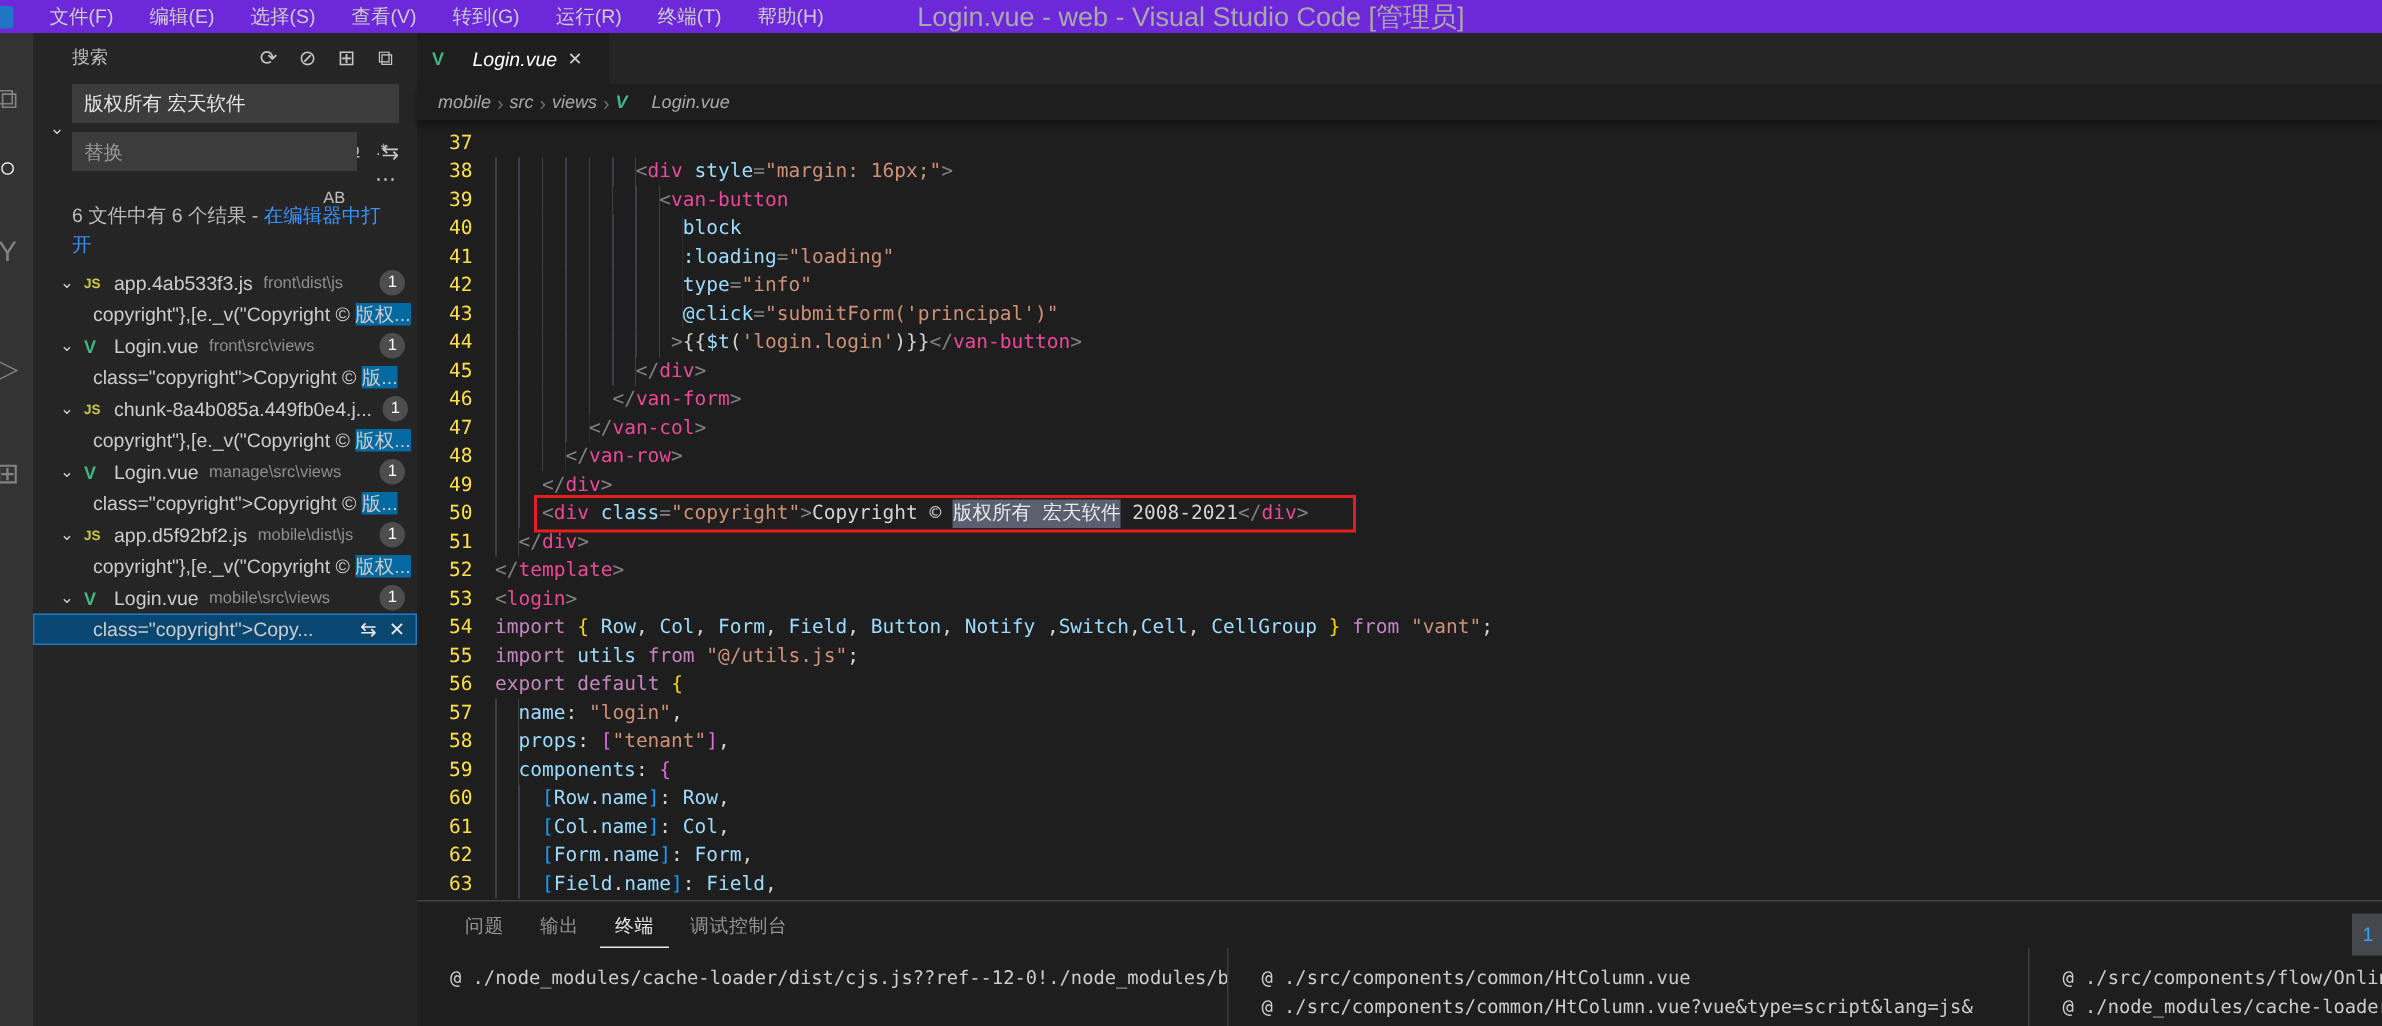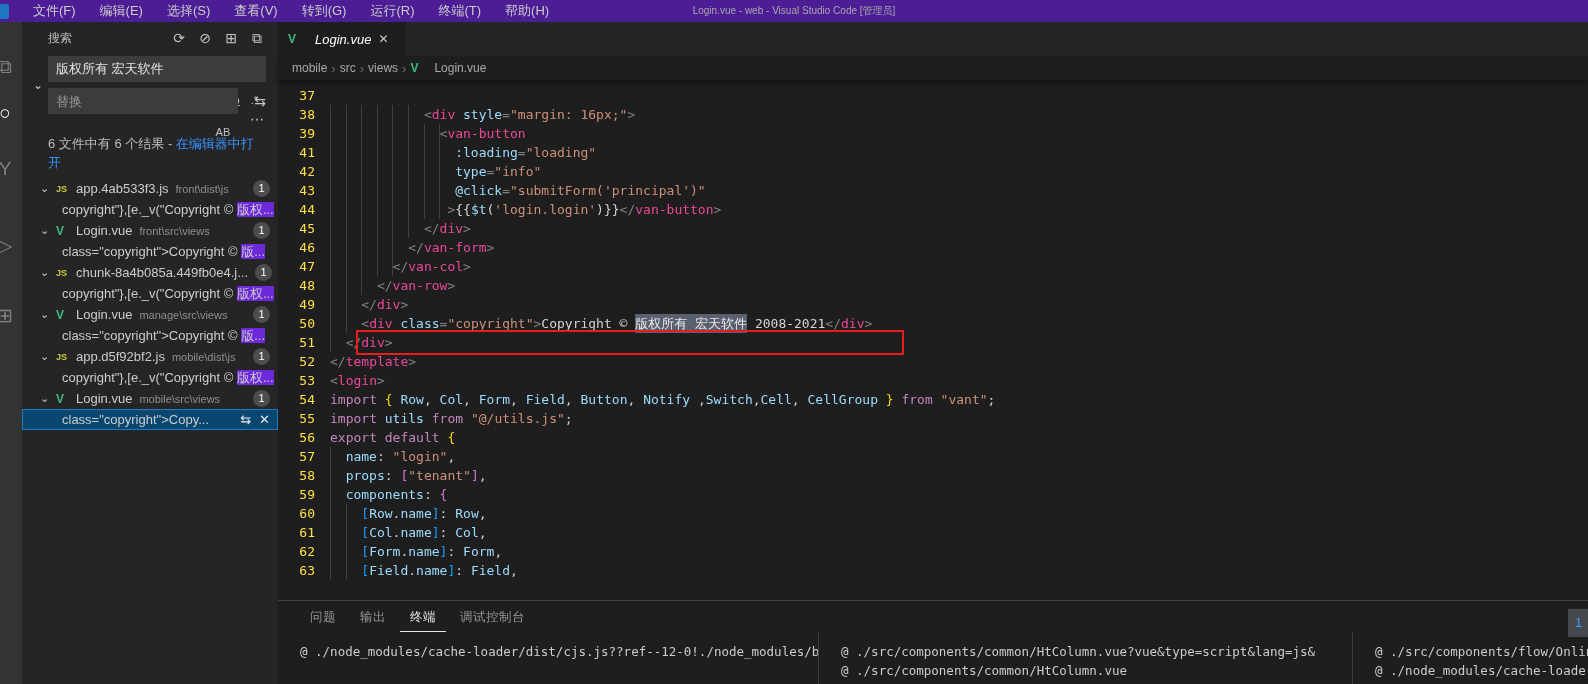--- a/index.html
+++ b/index.html
@@ -1,24 +1,24 @@
 <!DOCTYPE html>
 <html><head>
 <meta charset="utf-8">
 <style>
   * { margin:0; padding:0; box-sizing:border-box; }
   html,body { width:1588px; height:684px; overflow:hidden; background:#1e1e1e;
               font-family:"Liberation Sans", sans-serif; color:#cccccc; }
 
   
-  .titlebar { position:relative; height:22px; background:#4c1d95; display:flex; align-items:center; }
+  .titlebar { position:relative; height:22px; background:#6d28d9; display:flex; align-items:center; }
   .vscode-logo { width:9px; height:15px; background:#1f77c4; margin-right:12px; border-radius:0 2px 2px 0; }
   .menu-bar { display:flex; align-items:center; gap:0; }
   .menu-item { padding:0 12px; font-size:13px; color:#cccccc; line-height:22px; cursor:default; }
-  .win-title { position:absolute; left:0; right:0; text-align:center; font-size:10px; color:#a9a9a9; pointer-events:none; }
+  .win-title { position:absolute; left:0; right:0; text-align:center; font-size:18px; color:#a9a9a9; pointer-events:none; }
 
   
   .main { display:flex; height:662px; }
   .activitybar { width:22px; background:#333333; position:relative; overflow:hidden; flex:none; }
   .ab-icon { position:absolute; left:-9px; width:28px; text-align:center; font-size:19px; color:#828282; }
   .ab-icon.active { color:#ffffff; }
 
   .sidebar { width:256px; background:#252526; flex:none; font-size:13px; position:relative; overflow:hidden; }
   .sb-header { display:flex; align-items:center; height:32px; padding:0 12px 0 26px; }
   .sb-title { font-size:12px; color:#bbbbbb; flex:1; }
@@ -45,36 +45,36 @@
   .res-row { display:flex; align-items:center; height:21px; padding:0 8px 0 18px; position:relative; cursor:pointer; }
   .res-chev { width:16px; color:#cccccc; font-size:11px; flex:none; }
   .file-icon { width:20px; flex:none; font-size:9px; font-weight:bold; }
   .file-icon.js { color:#cbcb41; }
   .file-icon.vue { color:#41b883; font-size:12px; }
   .res-name { color:#cccccc; white-space:nowrap; }
   .res-path { color:#8f8f8f; font-size:11px; margin-left:7px; white-space:nowrap; overflow:hidden; flex:1; }
   .res-badge { flex:none; width:17px; height:17px; border-radius:50%; background:#4d4d4d; color:#fff;
                font-size:11px; line-height:17px; text-align:center; }
   .match-row { height:21px; line-height:21px; padding-left:40px; white-space:nowrap; overflow:hidden; color:#cccccc; cursor:pointer; }
-  .match-hl { background:#6d28d9; }
+  .match-hl { background:#0369a1; }
   .match-row.selected { background:#094771; outline:1px solid #1c79c4; outline-offset:-1px;
                         display:flex; align-items:center; padding-right:8px; }
   .match-row.selected .mtext { flex:1; overflow:hidden; white-space:nowrap; }
   .sel-icons { display:flex; gap:8px; color:#e8e8e8; font-size:13px; }
 
   
   .editor { flex:1; display:flex; flex-direction:column; min-width:0; }
   .tabbar { height:34px; background:#252526; display:flex; flex:none; }
   .tab { background:#1e1e1e; display:flex; align-items:center; padding:0 10px; gap:7px; min-width:128px; cursor:pointer; }
   .tab-label { font-size:13px; font-style:italic; color:#ffffff; }
   .tab-close { color:#cccccc; font-size:12px; cursor:pointer; }
   .breadcrumb { height:24px; background:#1e1e1e; display:flex; align-items:center; padding-left:14px;
                 font-size:12px; color:#a9a9a9; gap:4px; box-shadow:0 4px 5px rgba(0,0,0,.36); position:relative; z-index:3; }
   .bc-sep { color:#6f6f6f; font-size:13px; }
-  .bc-item { cursor:pointer; display:flex; align-items:center; gap:4px; }
+  .bc-item { cursor:pointer; display:flex; align-items:center; gap:4px;font-style:italic; }
 
   .code { flex:1; background:#1e1e1e; position:relative; overflow:hidden;
           font-family:"DejaVu Sans Mono", monospace; font-size:13px; padding-top:6px; }
   .cl { display:flex; height:19px; line-height:19px; white-space:pre; }
   .gut { width:52px; flex:none; text-align:right; padding-right:15px; color:#fde047; }
   .ws { display:inline-block; height:19px; vertical-align:top;
         background-image:repeating-linear-gradient(to right,#3f3f46 0,#3f3f46 1px,transparent 1px,transparent 15.6px); }
   .tk-p   { color:#808080; }
   .tk-tag { color:#ec4899; }
   .tk-attr{ color:#9cdcfe; }
@@ -245,20 +245,21 @@
         <span class="bc-item">
           <span class="file-icon vue">V</span>
           <span>Login.vue</span>
         </span>
       </div>
     <div class="code">
       <div>
           <div class="cl"><span class="gut">37</span></div>
           <div class="cl"><span class="gut">38</span><span class="ws" style="width: 12ch;"></span><span class="tk-p">&lt;</span><span class="tk-tag">div</span><span class="tk-txt"> </span><span class="tk-attr">style</span><span class="tk-p">=</span><span class="tk-str">"margin: 16px;"</span><span class="tk-p">&gt;</span></div>
           <div class="cl"><span class="gut">39</span><span class="ws" style="width: 14ch;"></span><span class="tk-p">&lt;</span><span class="tk-tag">van-button</span></div>
+          <div class="cl"><span class="gut">40</span><span class="ws" style="width: 16ch;"></span><span class="tk-attr">block</span></div>
           <div class="cl"><span class="gut">41</span><span class="ws" style="width: 16ch;"></span><span class="tk-attr">:loading</span><span class="tk-p">=</span><span class="tk-str">"loading"</span></div>
           <div class="cl"><span class="gut">42</span><span class="ws" style="width: 16ch;"></span><span class="tk-attr">type</span><span class="tk-p">=</span><span class="tk-str">"info"</span></div>
           <div class="cl"><span class="gut">43</span><span class="ws" style="width: 16ch;"></span><span class="tk-attr">@click</span><span class="tk-p">=</span><span class="tk-str">"submitForm('principal')"</span></div>
           <div class="cl"><span class="gut">44</span><span class="ws" style="width: 15ch;"></span><span class="tk-p">&gt;</span><span class="tk-txt">{{</span><span class="tk-attr">$t</span><span class="tk-txt">(</span><span class="tk-str">'login.login'</span><span class="tk-txt">)}}</span><span class="tk-p">&lt;/</span><span class="tk-tag">van-button</span><span class="tk-p">&gt;</span></div>
           <div class="cl"><span class="gut">45</span><span class="ws" style="width: 12ch;"></span><span class="tk-p">&lt;/</span><span class="tk-tag">div</span><span class="tk-p">&gt;</span></div>
           <div class="cl"><span class="gut">46</span><span class="ws" style="width: 10ch;"></span><span class="tk-p">&lt;/</span><span class="tk-tag">van-form</span><span class="tk-p">&gt;</span></div>
           <div class="cl"><span class="gut">47</span><span class="ws" style="width: 8ch;"></span><span class="tk-p">&lt;/</span><span class="tk-tag">van-col</span><span class="tk-p">&gt;</span></div>
           <div class="cl"><span class="gut">48</span><span class="ws" style="width: 6ch;"></span><span class="tk-p">&lt;/</span><span class="tk-tag">van-row</span><span class="tk-p">&gt;</span></div>
           <div class="cl"><span class="gut">49</span><span class="ws" style="width: 4ch;"></span><span class="tk-p">&lt;/</span><span class="tk-tag">div</span><span class="tk-p">&gt;</span></div>
           <div class="cl"><span class="gut">50</span><span class="ws" style="width: 4ch;"></span><span class="tk-p">&lt;</span><span class="tk-tag">div</span><span class="tk-txt"> </span><span class="tk-attr">class</span><span class="tk-p">=</span><span class="tk-str">"copyright"</span><span class="tk-p">&gt;</span><span class="tk-txt">Copyright © </span><span class="tk-hl">版权所有 宏天软件</span><span class="tk-txt"> 2008-2021</span><span class="tk-p">&lt;/</span><span class="tk-tag">div</span><span class="tk-p">&gt;</span></div>
@@ -283,22 +284,22 @@
           <span class="panel-tab">问题</span>
           <span class="panel-tab">输出</span>
           <span class="panel-tab active">终端</span>
           <span class="panel-tab">调试控制台</span>
         </div>
       <div class="term">
           <div class="term-col tc1">
             <div>@ ./node_modules/cache-loader/dist/cjs.js??ref--12-0!./node_modules/ba</div>
           </div>
           <div class="term-col tc2">
+            <div>@ ./src/components/common/HtColumn.vue</div>
             <div>@ ./src/components/common/HtColumn.vue?vue&amp;type=script&amp;lang=js&amp;</div>
-            <div>@ ./src/components/common/HtColumn.vue</div>
           </div>
           <div class="term-col tc3">
             <div>@ ./src/components/flow/Onlin</div>
             <div>@ ./node_modules/cache-loader</div>
           </div>
         </div>
       <div class="corner-badge">1</div>
     </div>
   </div>
 </div>

